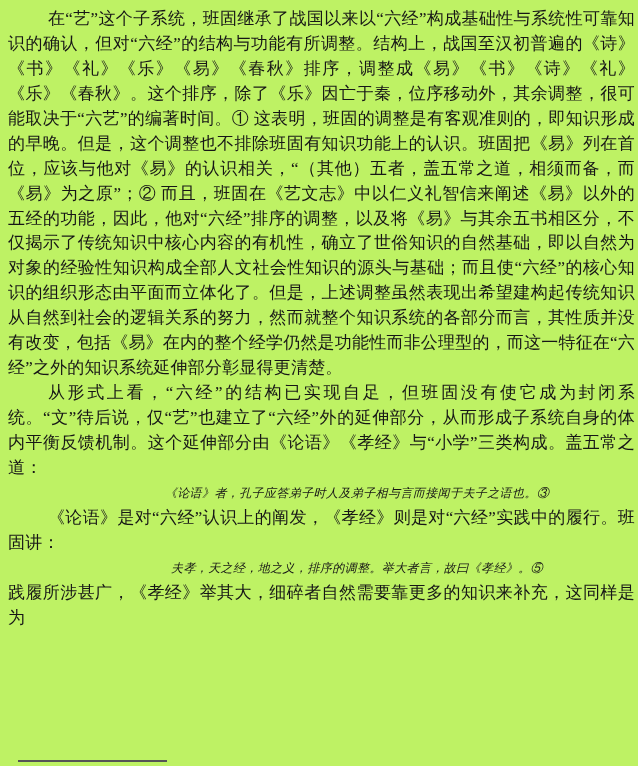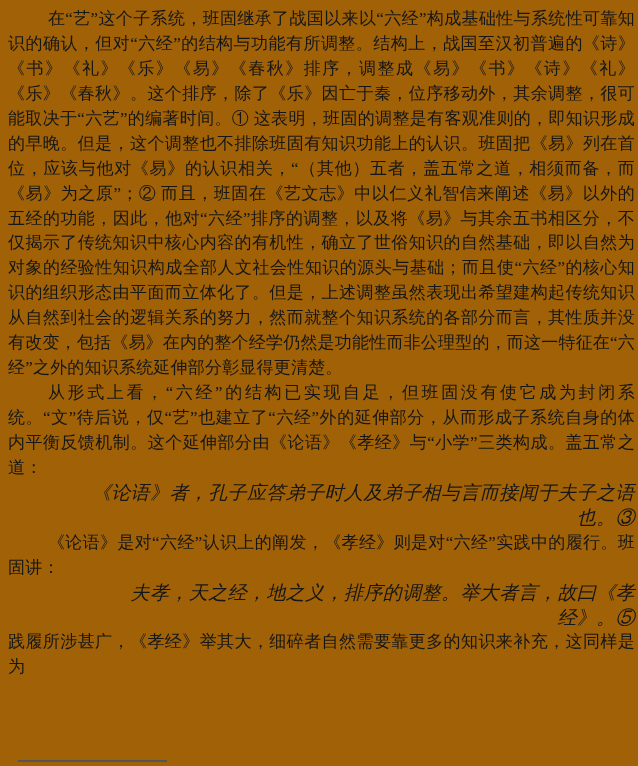--- a/index.html
+++ b/index.html
@@ -4,21 +4,21 @@
 <style>
   html, body {
     margin: 0;
     padding: 0;
     background: #ffffff;
   }
   .page {
     position: relative;
     width: 638px;
     height: 766px;
-    background: #a16207;
+    background: #bef264;
     overflow: hidden;
     font-family: "Liberation Serif", "DejaVu Serif", serif;
     color: #161616;
   }
   .text-block {
     position: absolute;
     left: 8px;
     top: 7px;
     width: 627px;
   }
@@ -28,25 +28,25 @@
     line-height: 24.93px;
     text-align: justify;
     text-justify: inter-ideograph;
     letter-spacing: 0.2px;
   }
   .para.indent {
     text-indent: 2.35em;
   }
   .quote {
     margin: 0;
-    font-size: 19px;
+    font-size: 12px;
     line-height: 24.93px;
     font-style: italic;
     padding-left: 71px;
-    text-align: right;
+    text-align: center;
     letter-spacing: 0.4px;
   }
   .footnote-rule {
     position: absolute;
     left: 18px;
     top: 760px;
     width: 149px;
     height: 2px;
     background: #555555;
   }

